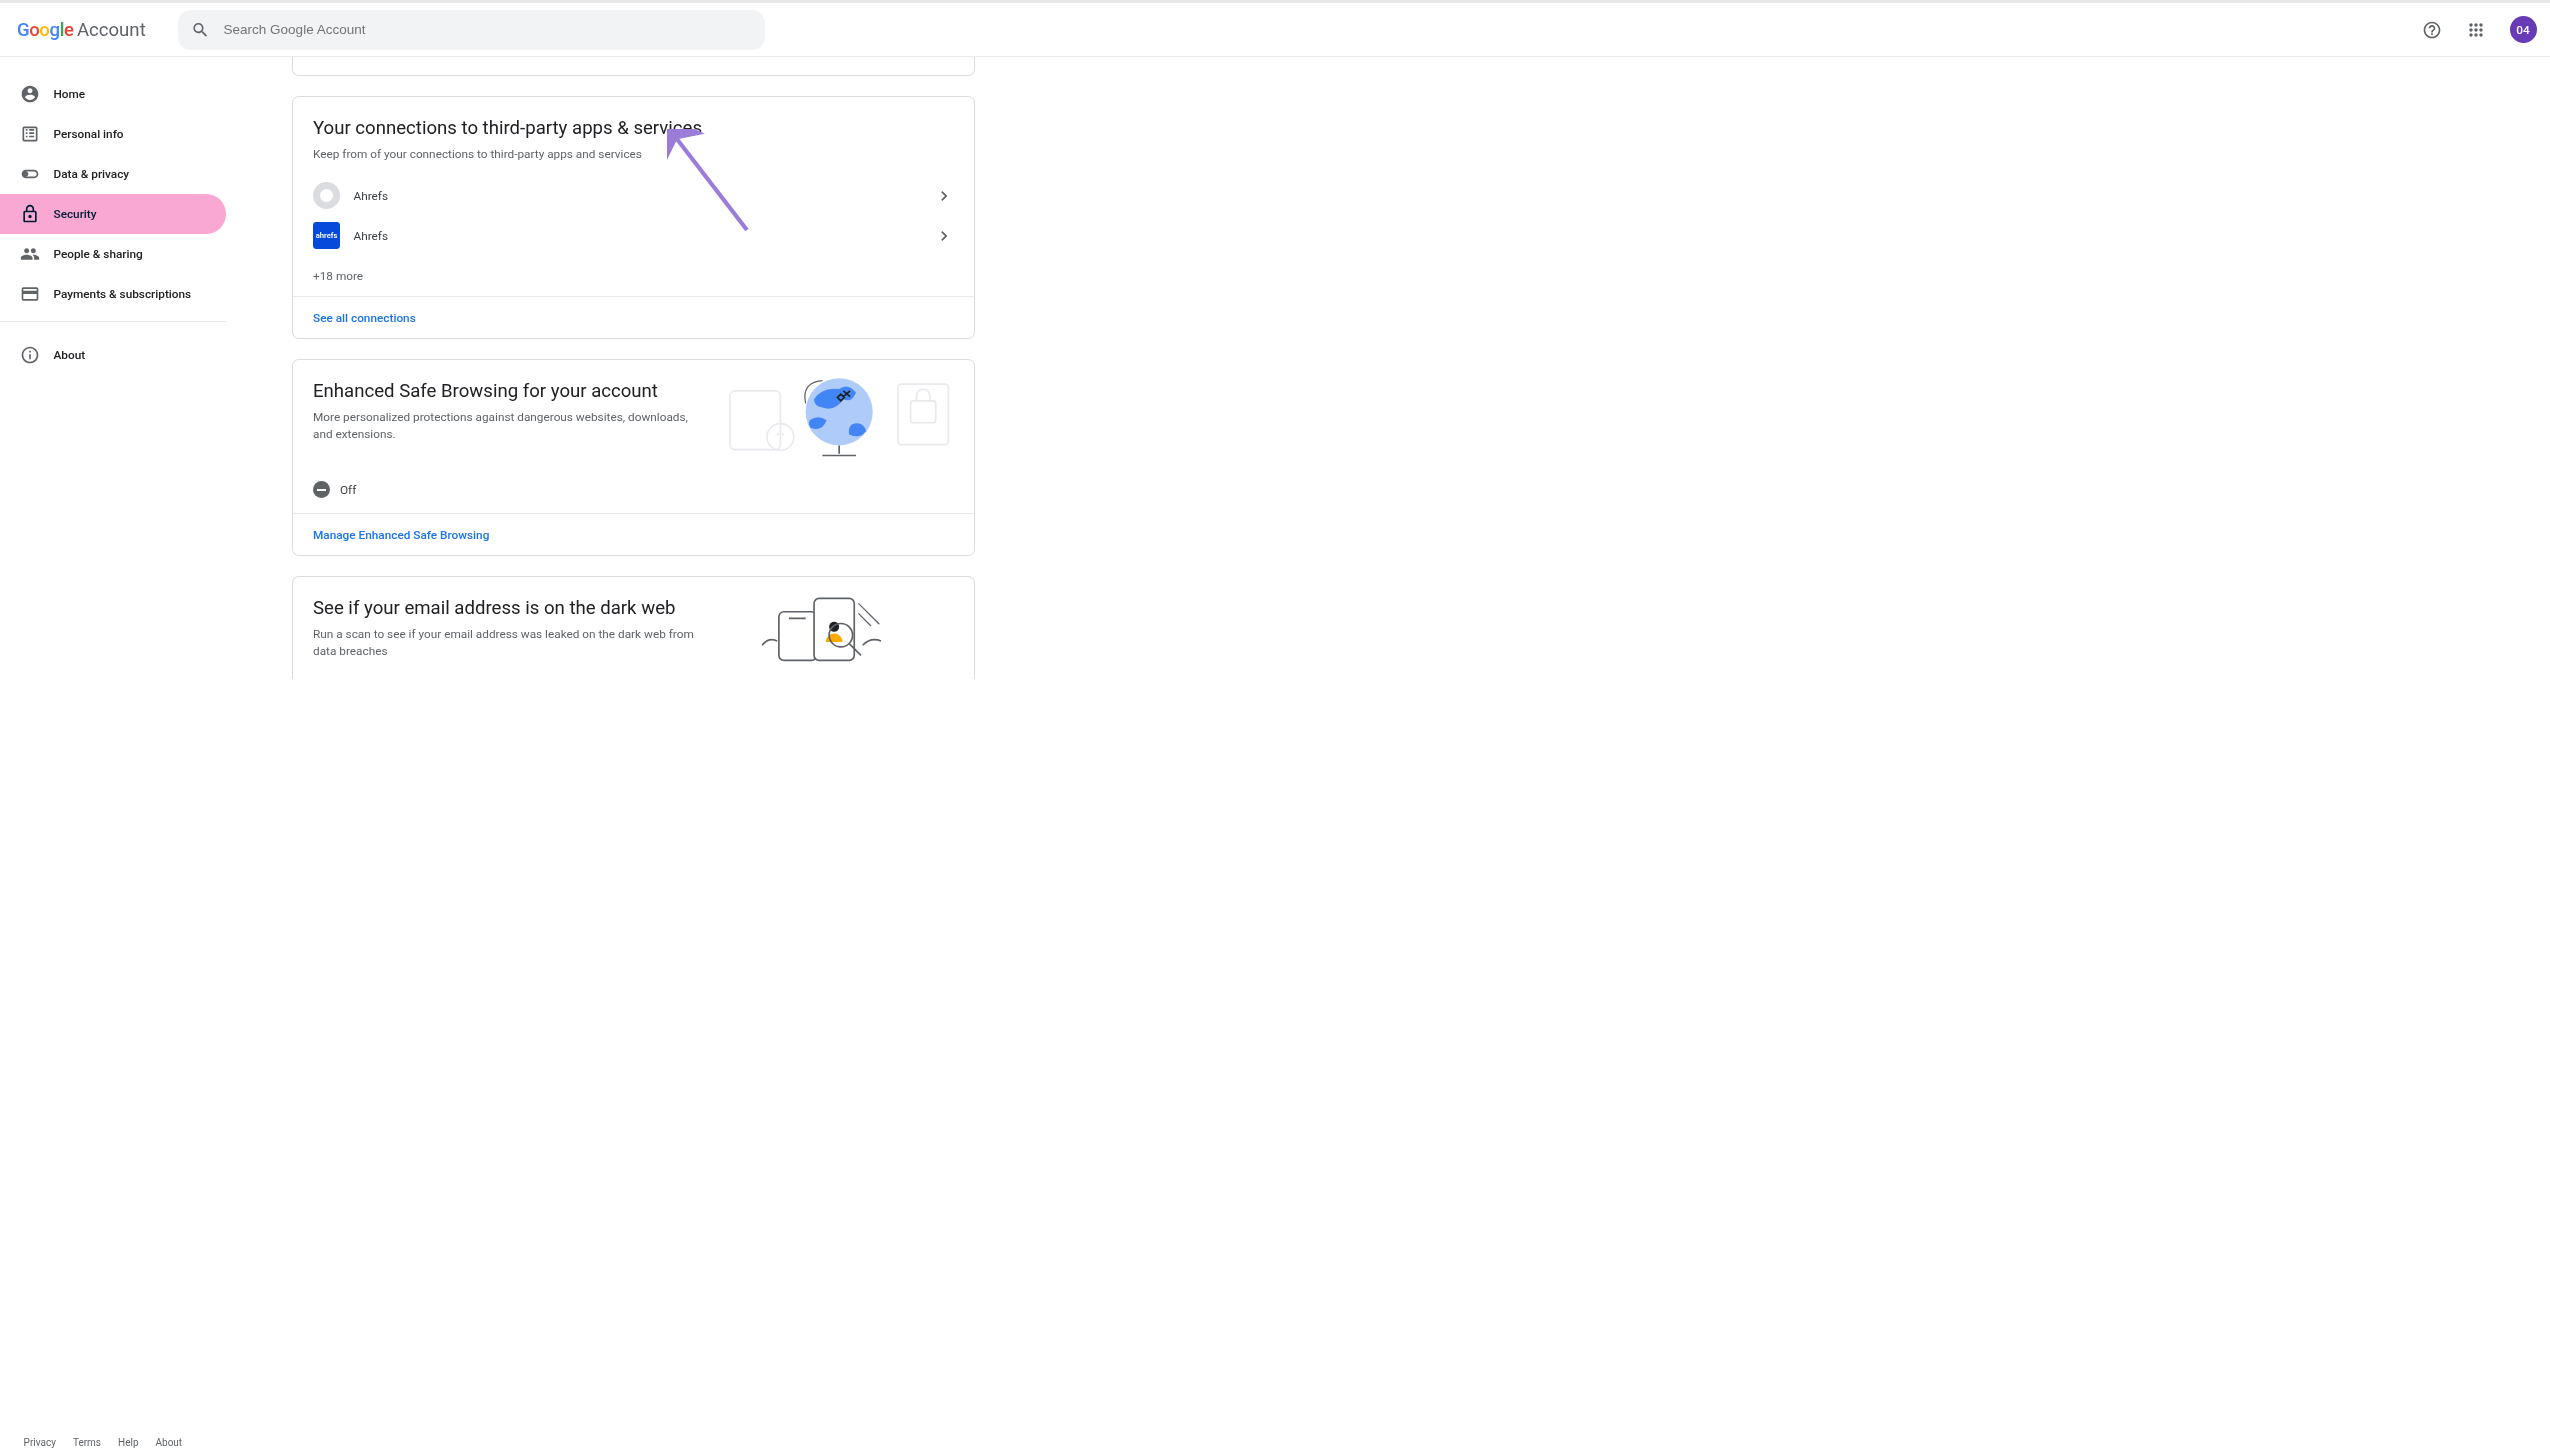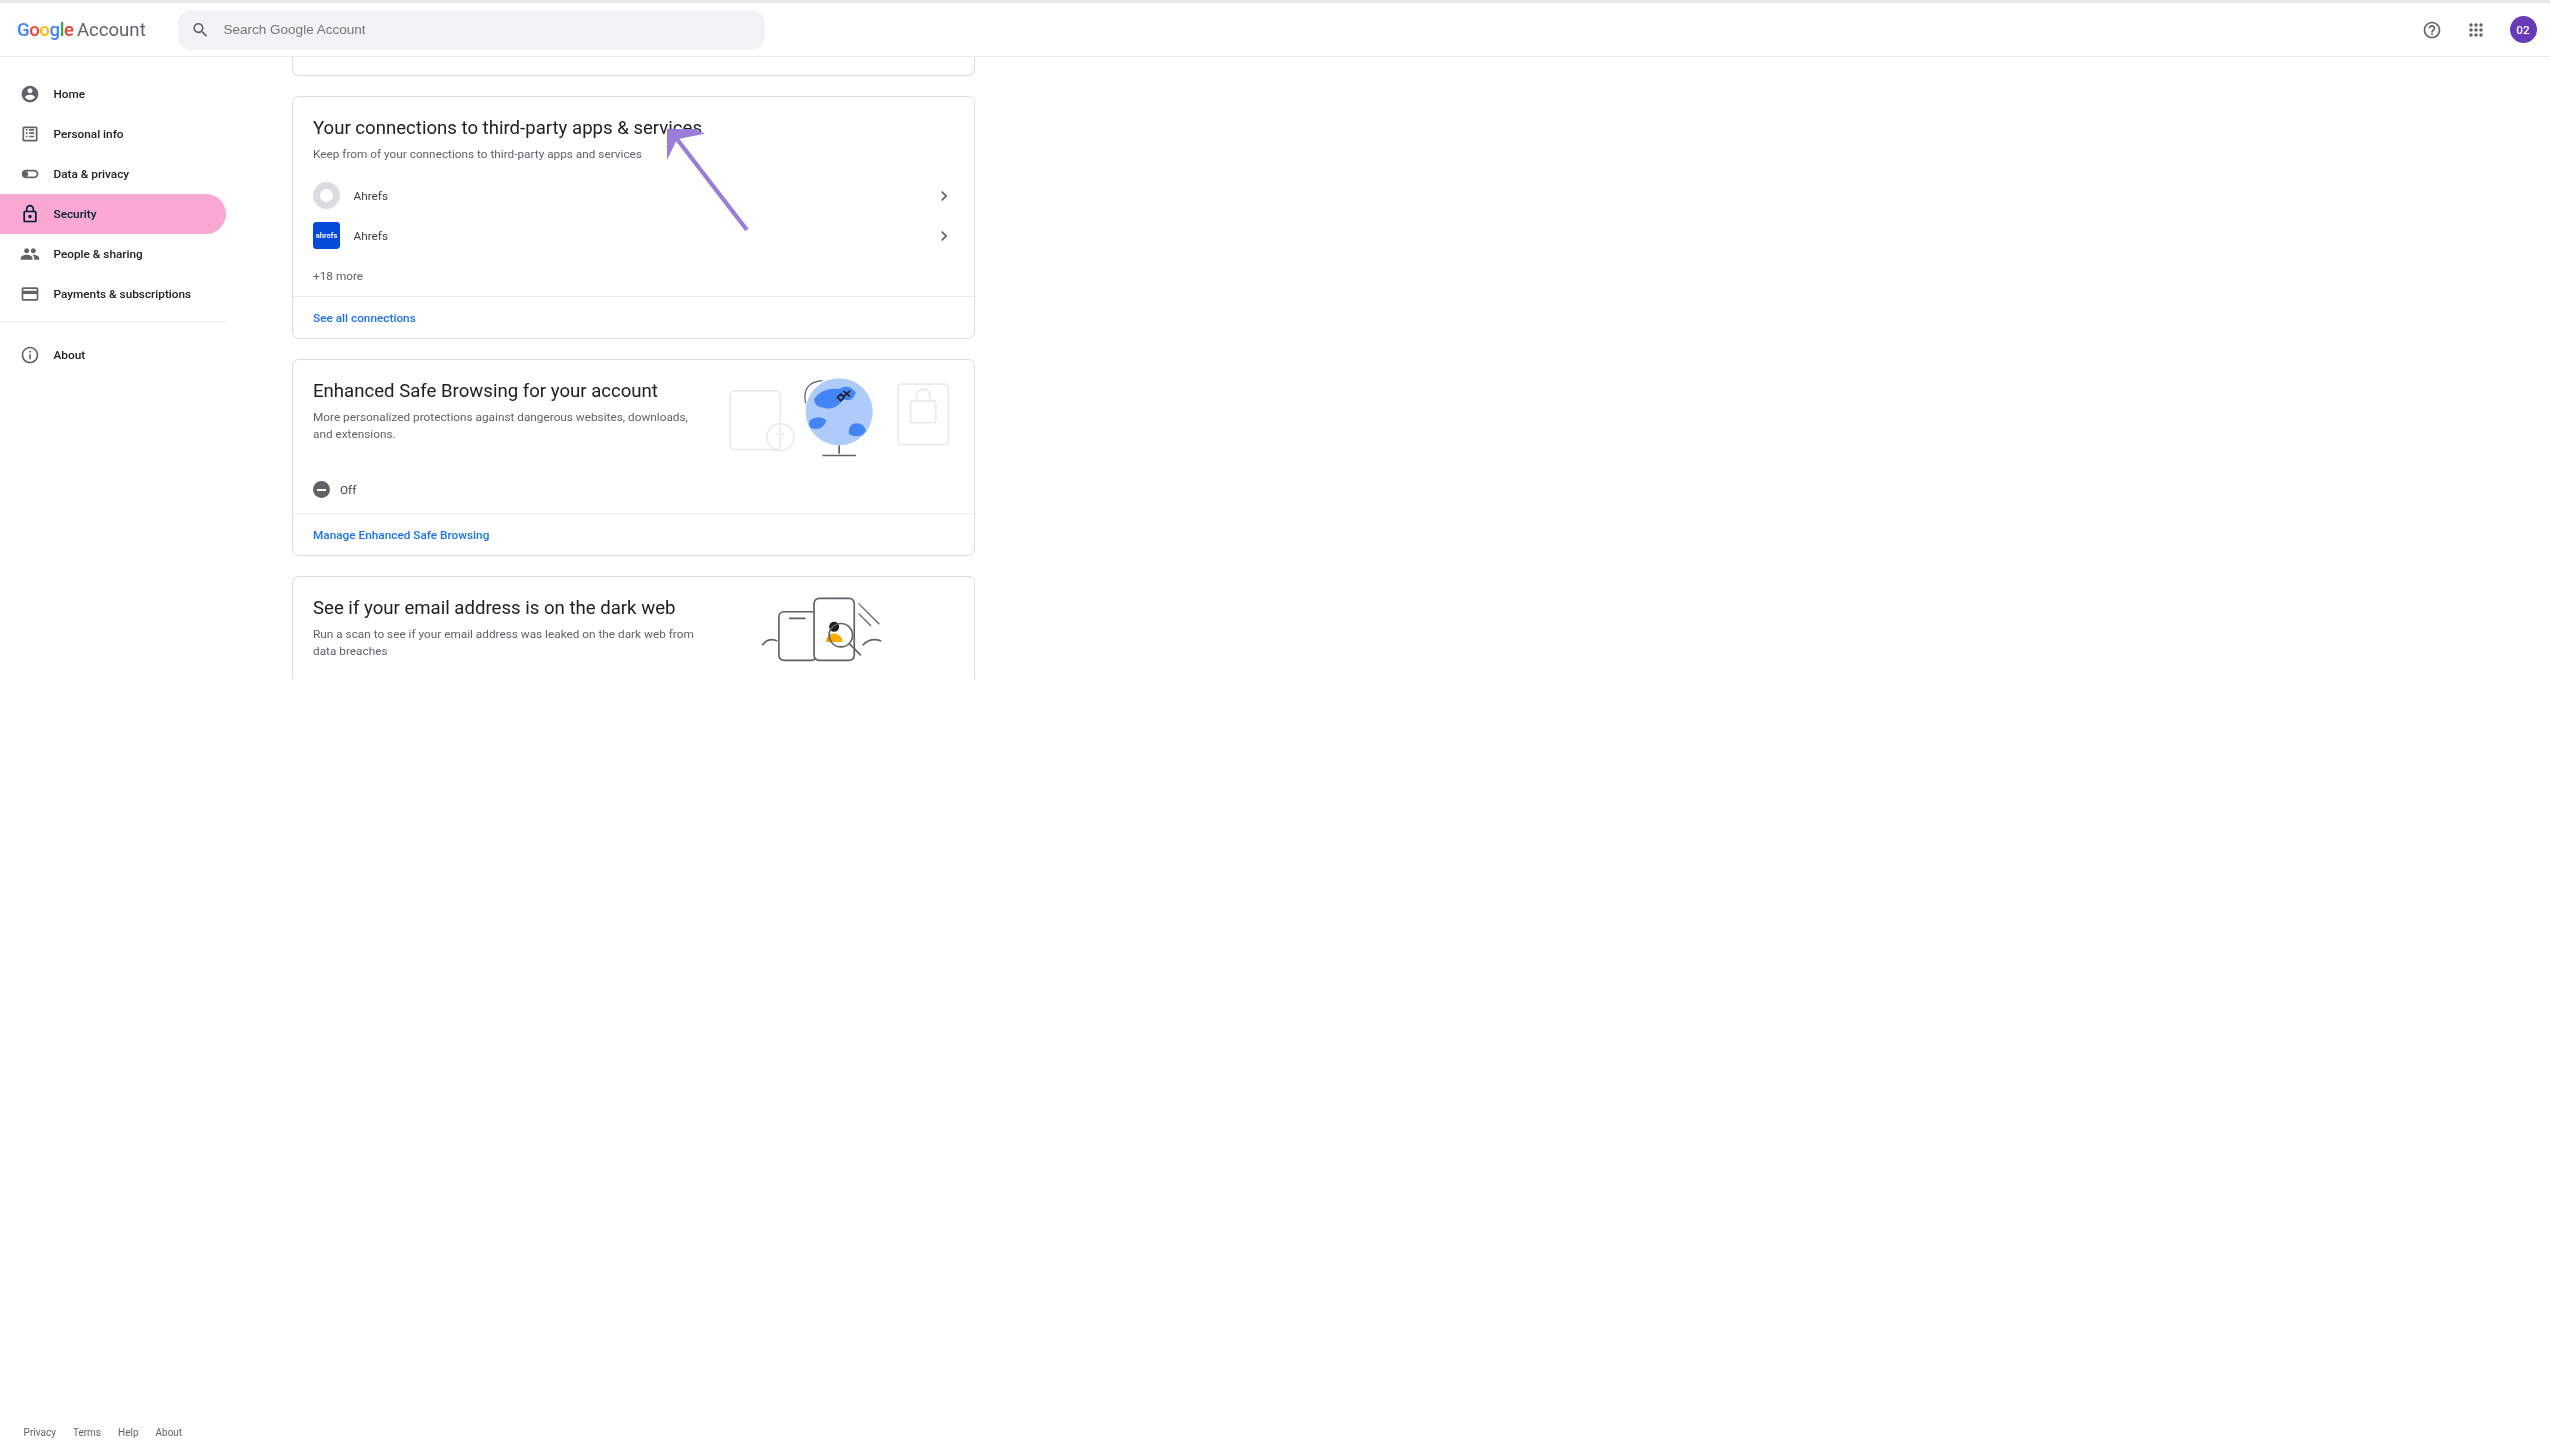--- a/index.html
+++ b/index.html
@@ -104,21 +104,21 @@
       font-size: 11.8px;
       font-weight: 500;
     }
     .nav-item svg { width: 20px; height: 20px; fill: #5f6368; margin-right: 13.5px; }
     .nav-item.active { background: #f9a8d4; color: #001d35; }
     .nav-item.active svg { fill: #001d35; }
     .nav-separator { height: 0.8px; background: #e8eaed; margin: 6.7px 0; margin-right: 10px; }
     .nav-item.about { margin-top: 6.7px; }
     .footer-links {
       position: absolute;
-      bottom: 10px;
+      bottom: 0;
       left: 23.6px;
       display: flex;
       gap: 17px;
       font-size: 10px;
       color: #5f6368;
     }
     .footer-links span { cursor: pointer; }
     .content {
       flex: 1;
       padding: 0 34px;
@@ -235,21 +235,21 @@
     <div class="icon-btn">
       <svg viewBox="0 0 24 24">
           <path d="M11 18h2v-2h-2v2zm1-16C6.48 2 2 6.48 2 12s4.48 10 10 10 10-4.48 10-10S17.52 2 12 2zm0 18c-4.41 0-8-3.59-8-8s3.59-8 8-8 8 3.59 8 8-3.59 8-8 8zm0-14c-2.21 0-4 1.79-4 4h2c0-1.1.9-2 2-2s2 .9 2 2c0 2-3 1.75-3 5h2c0-2.25 3-2.5 3-5 0-2.21-1.79-4-4-4z"></path>
         </svg>
     </div>
     <div class="icon-btn">
       <svg viewBox="0 0 24 24">
           <path d="M6 8c1.1 0 2-.9 2-2s-.9-2-2-2-2 .9-2 2 .9 2 2 2zm6 0c1.1 0 2-.9 2-2s-.9-2-2-2-2 .9-2 2 .9 2 2 2zm6 0c1.1 0 2-.9 2-2s-.9-2-2-2-2 .9-2 2 .9 2 2 2zM6 14c1.1 0 2-.9 2-2s-.9-2-2-2-2 .9-2 2 .9 2 2 2zm6 0c1.1 0 2-.9 2-2s-.9-2-2-2-2 .9-2 2 .9 2 2 2zm6 0c1.1 0 2-.9 2-2s-.9-2-2-2-2 .9-2 2 .9 2 2 2zM6 20c1.1 0 2-.9 2-2s-.9-2-2-2-2 .9-2 2 .9 2 2 2zm6 0c1.1 0 2-.9 2-2s-.9-2-2-2-2 .9-2 2 .9 2 2 2zm6 0c1.1 0 2-.9 2-2s-.9-2-2-2-2 .9-2 2 .9 2 2 2z"></path>
         </svg>
     </div>
-    <div class="avatar">02</div>
+    <div class="avatar">04</div>
   </div>
 </div>
 
 <div class="main-layout">
 
   <div class="sidebar">
     <div class="nav-item">
       <svg viewBox="0 0 24 24">
           <path d="M12 2C6.48 2 2 6.48 2 12s4.48 10 10 10 10-4.48 10-10S17.52 2 12 2zm0 3c1.66 0 3 1.34 3 3s-1.34 3-3 3-3-1.34-3-3 1.34-3 3-3zm0 14.2c-2.5 0-4.71-1.28-6-3.22.03-1.99 4-3.08 6-3.08 1.99 0 5.97 1.09 6 3.08-1.29 1.94-3.5 3.22-6 3.22z"></path>
         </svg>

